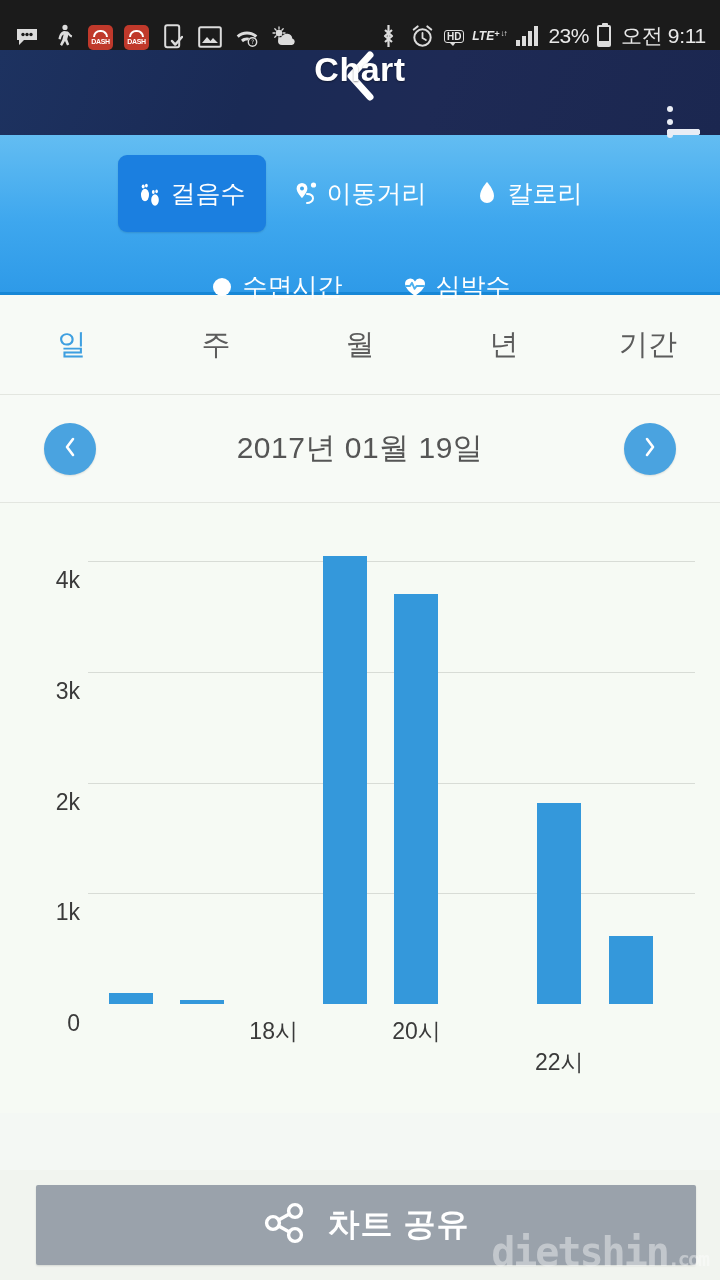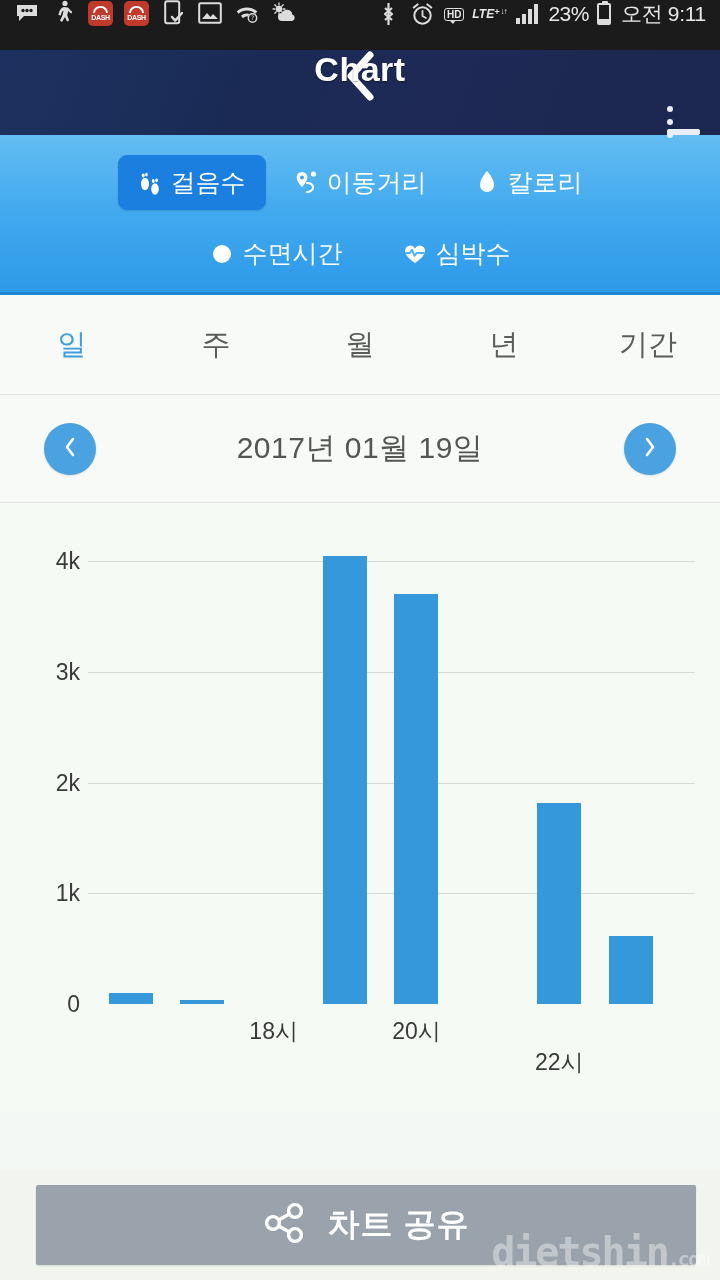--- a/index.html
+++ b/index.html
@@ -7,21 +7,21 @@
   body {
     font-family:"Liberation Sans","DejaVu Sans",sans-serif;
     background:#f4f8f4;
     overflow:hidden;
     position:relative;
   }
 
   
   .statusbar{
     height:50px; width:720px; background:#1b1b1b;
-    display:flex; align-items:flex-start; padding:0 14px;
+    display:flex; align-items:flex-end; padding:0 14px;
     color:#e8e8e8;
   }
   .sb-left{ display:flex; align-items:center; gap:11px; flex:1; }
   .sb-right{ display:flex; align-items:center; gap:8px; }
   .sb-ico{ width:26px; height:26px; display:flex; align-items:center; justify-content:center; }
   .sb-ico svg{ display:block; }
   .badge-app{
     width:25px;height:25px;border-radius:5px;background:#c0392b;
     display:flex;align-items:center;justify-content:center;
     font-size:7px;font-weight:bold;color:#fff;letter-spacing:-0.3px;
@@ -77,21 +77,21 @@
     width:720px; height:160px;
     background:linear-gradient(180deg,#63bdf2 0%, #3ea7ee 55%, #2e9ae8 100%);
     padding-top:20px;
     border-bottom:3px solid #1787d6;
   }
   .mrow{ display:flex; justify-content:center; align-items:center; }
   .mrow.r1{ gap:8px; }
   .mrow.r2{ gap:20px; margin-top:16px; }
   .mtab{
     display:flex; align-items:center; gap:9px;
-    padding:11px 20px; border-radius:9px;
+    padding:22px 20px; border-radius:9px;
     color:#ffffff; font-size:25px; font-weight:400;
     white-space:nowrap;
   }
   .mtab.active{ background:#1b7fe0; box-shadow:0 1px 2px rgba(0,0,0,.12); }
   .mtab .mico{ width:24px;height:26px; display:flex; align-items:center; justify-content:center; }
 
   
   .periods{
     width:720px; height:100px; background:#f7faf6;
     display:flex; align-items:center;
@@ -120,21 +120,21 @@
     width:720px; height:610px; background:#f6faf4; position:relative;
   }
   .plot{
     position:absolute; left:0; top:0; width:720px; height:610px;
   }
   .gridline{
     position:absolute; left:88px; right:25px; height:1px; background:#d8dcd6;
   }
   .ylab{
     position:absolute; right:auto; left:40px; width:40px; text-align:right;
-    font-size:23px; color:#3a3a3a; transform:translateY(-50%);
+    font-size:23px; color:#3a3a3a; transform:translateY(-50%);margin-top:19px;
   }
   .bar{
     position:absolute; bottom:0; background:#3498db;
   }
   .xlab{
     position:absolute; font-size:23px; color:#3a3a3a; transform:translateX(-50%);
   }
 
   
   .sharewrap{

